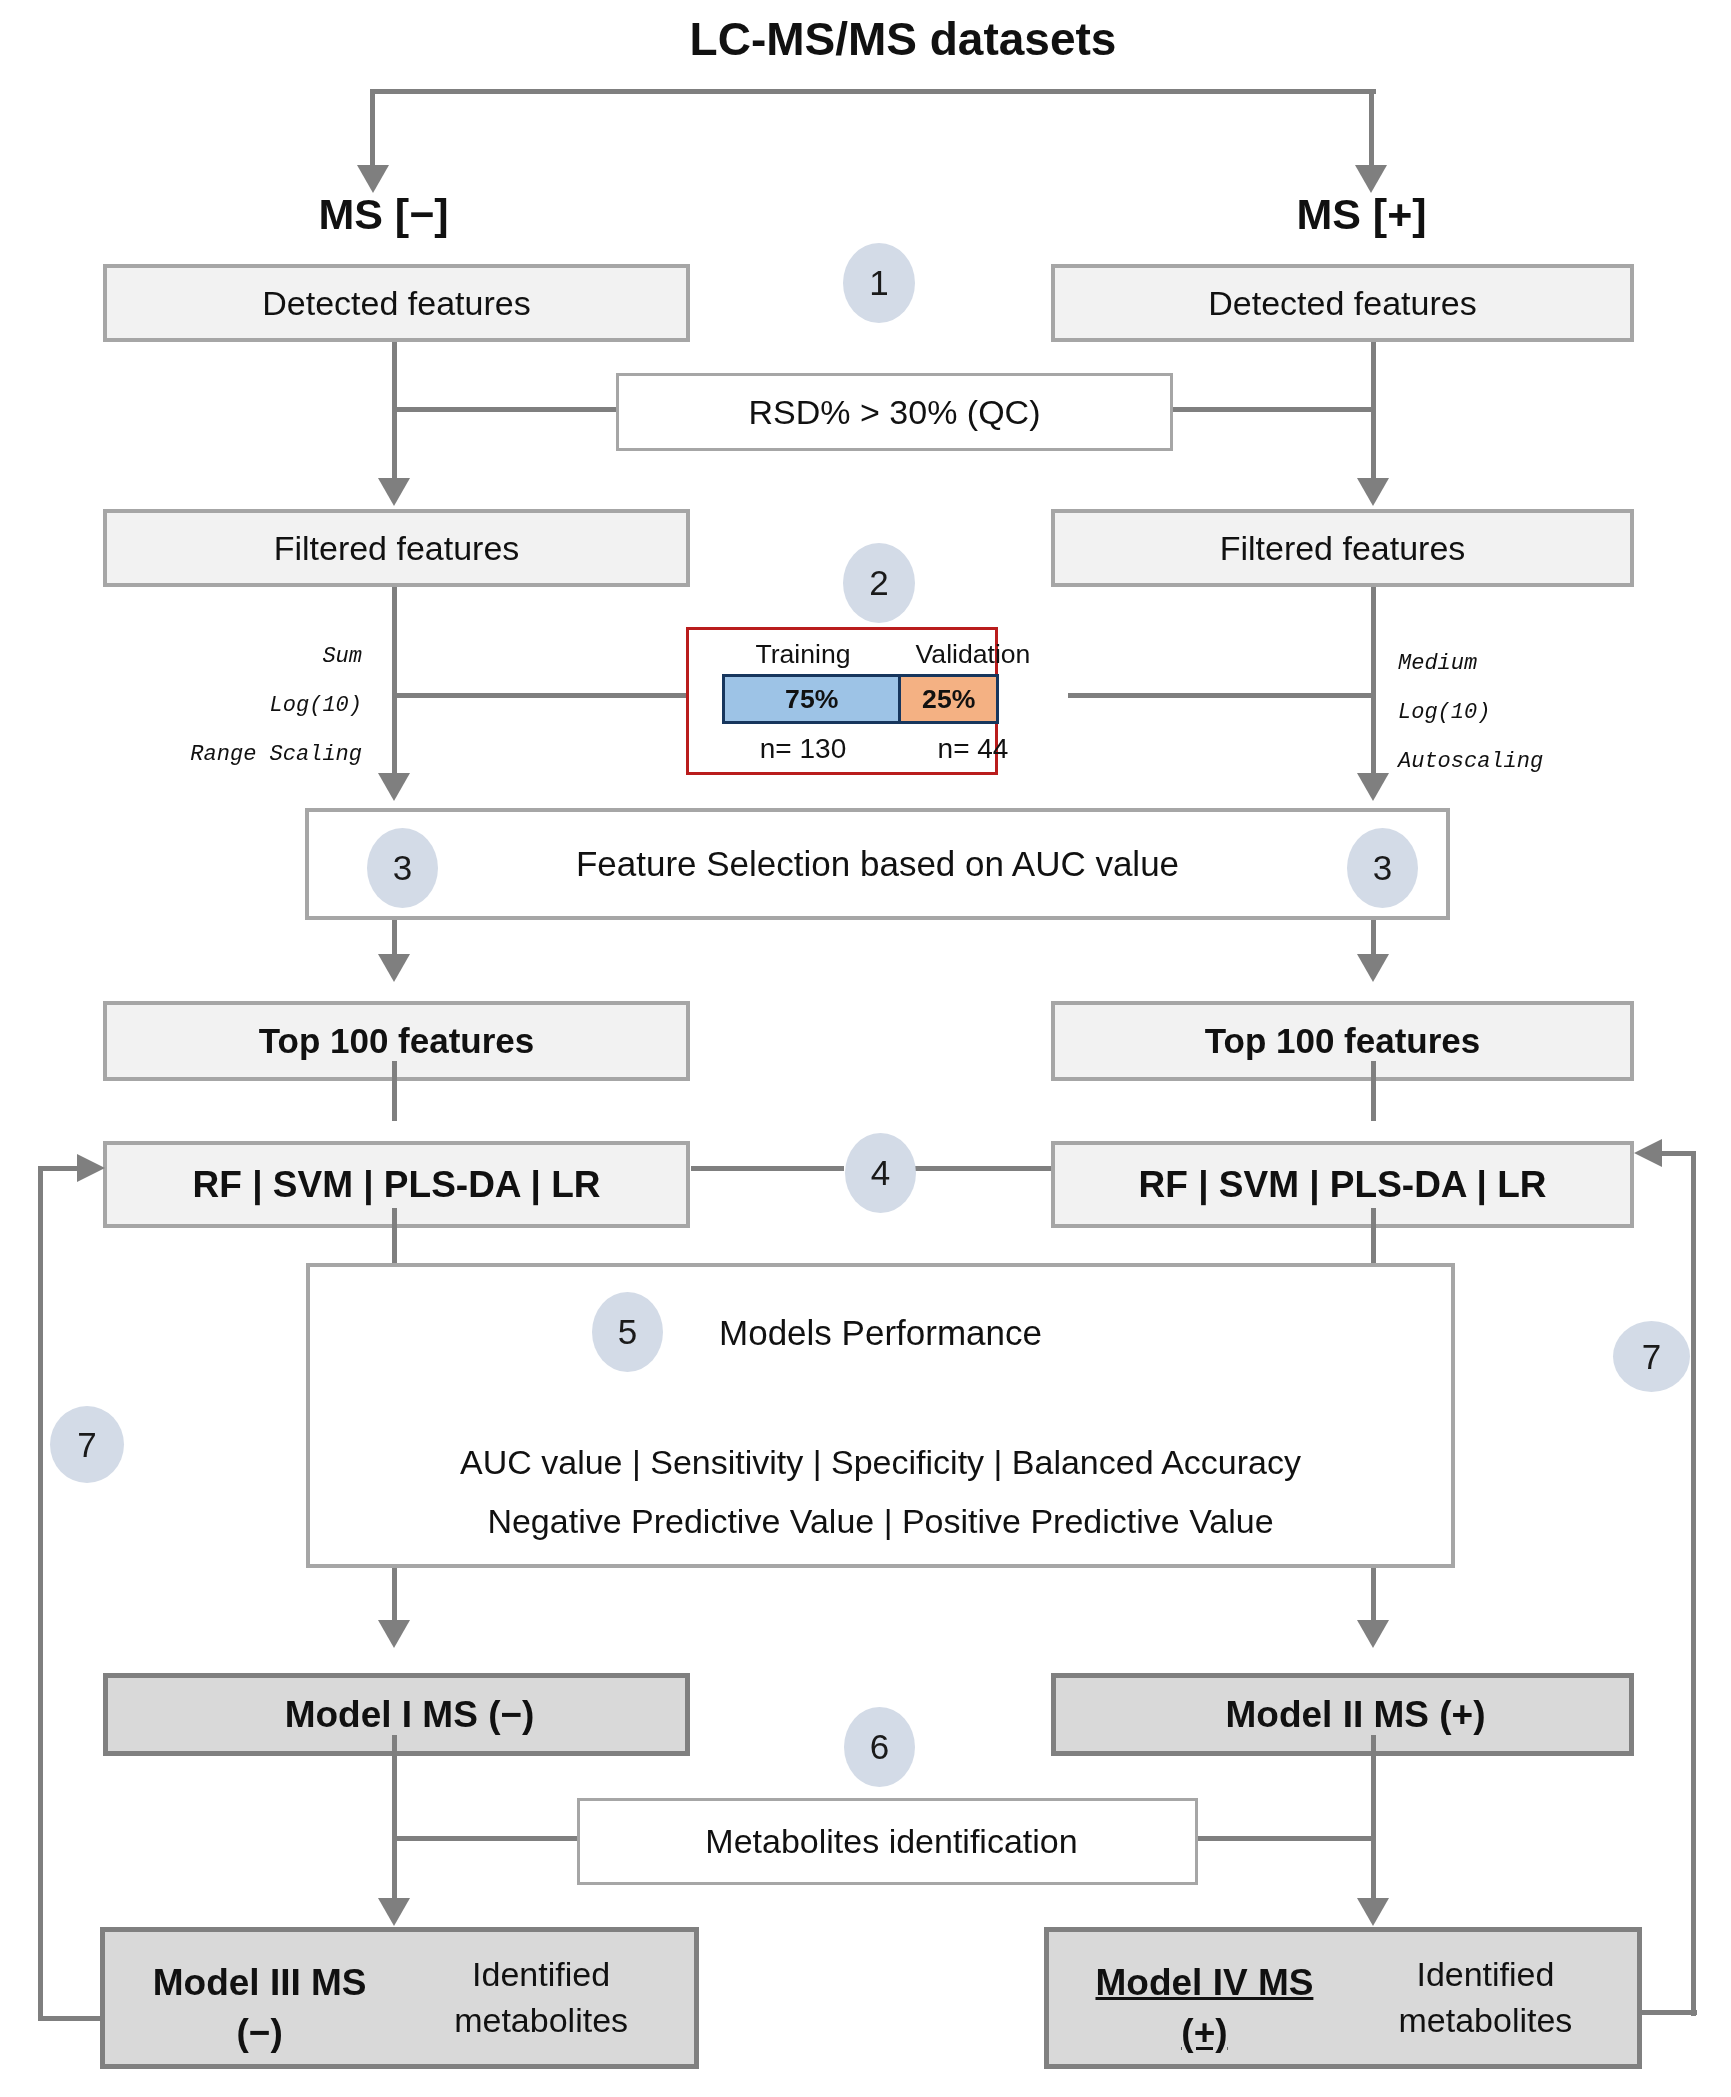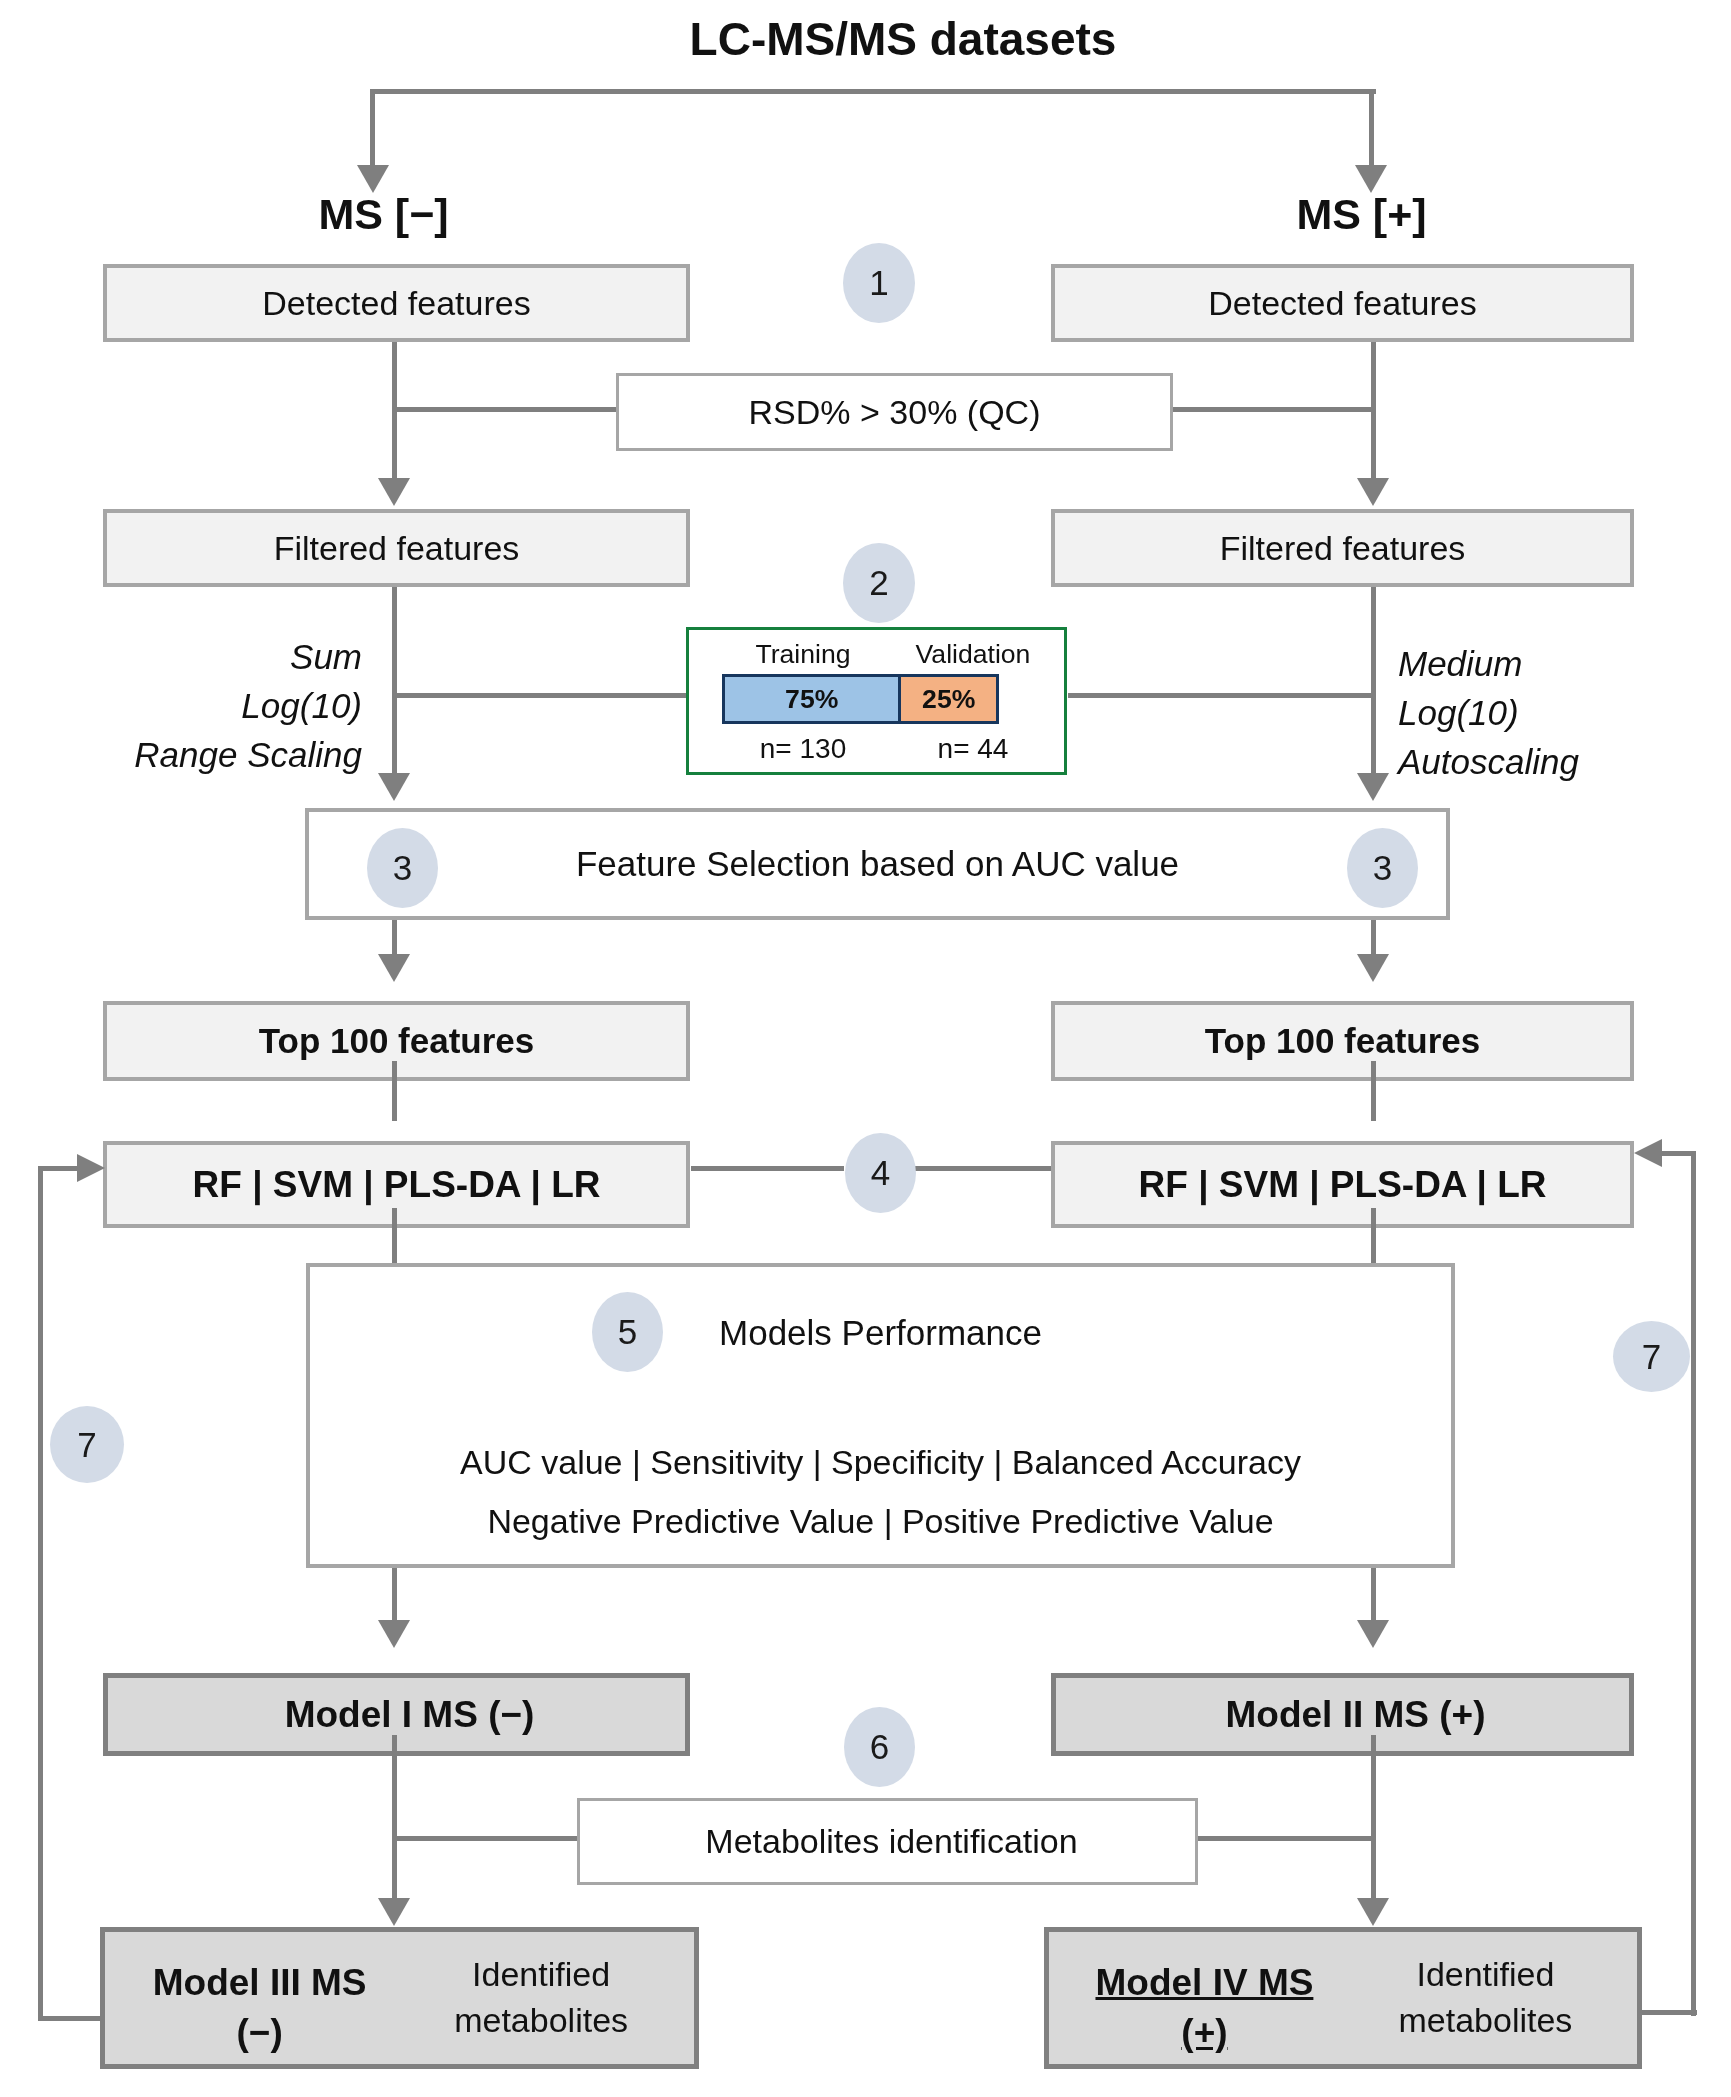--- a/index.html
+++ b/index.html
@@ -20,21 +20,21 @@
   .arr-d{position:absolute;width:0;height:0;border-left:16px solid transparent;border-right:16px solid transparent;border-top:28px solid #7f7f7f;}
   .arr-r{position:absolute;width:0;height:0;border-top:14.8px solid transparent;border-bottom:14.8px solid transparent;border-left:28px solid #7f7f7f;}
   .arr-l{position:absolute;width:0;height:0;border-top:14.8px solid transparent;border-bottom:14.8px solid transparent;border-right:28px solid #7f7f7f;}
   .badge{
     position:absolute;background:#d3dbe7;border-radius:50%;
     display:flex;align-items:center;justify-content:center;
     font-size:35px;color:#1a1a1a;
   }
   .hdr{position:absolute;font-weight:700;font-size:43px;text-align:center;}
   .title{position:absolute;font-weight:700;font-size:46px;text-align:center;}
-  .note{position:absolute;font-style:italic;font-size:35px;line-height:49px;}
+  .note{position:absolute;font-style:italic;font-size:22px;line-height:49px;font-family:Liberation Mono, monospace;}
   .note span{display:block;}
   .split-lbl{position:absolute;font-size:26.6px;text-align:center;}
   .split-n{position:absolute;font-size:28px;text-align:center;}
   .bar{position:absolute;display:flex;border:3.7px solid #17365d;box-sizing:border-box;}
   .seg{display:flex;align-items:center;justify-content:center;font-size:26.6px;font-weight:700;box-sizing:border-box;}
   .seg.valid{border-left:3.7px solid #17365d;}
   .perf-title{position:absolute;width:100%;text-align:center;font-size:35px;}
   .perf-line{position:absolute;width:100%;text-align:center;font-size:34px;}
   .stack{flex-direction:row;line-height:1.35;}
   .sub{font-weight:400;font-size:34px;}
@@ -84,21 +84,21 @@
   </div>
   <div class="note" style="left:1398px;top:639px;width:310px;text-align:left;">
     <span>Medium</span>
     <span>Log(10)</span>
     <span>Autoscaling</span>
   </div>
 
   <div class="line" style="left:397px;top:693px;width:289px;height:5.2px;"></div>
   <div class="line" style="left:1068px;top:693px;width:303px;height:5.2px;"></div>
 
-  <div class="abs wbox" style="left:686px;top:627px;width:381px;height:148px;border:3px solid #15803d;background:#ffffff;">
+  <div class="abs wbox" style="left:686px;top:627px;width:312px;height:148px;border:3px solid #b91c1c;background:#ffffff;">
     <div class="split-lbl" style="left:22px;top:8.9px;width:184px;">Training</div>
     <div class="split-lbl" style="left:214px;top:8.9px;width:140px;">Validation</div>
     <div class="bar" style="left:33px;top:44px;width:277px;height:50px;">
       <div class="seg" style="flex: 0 0 64%; background-color: rgb(157, 195, 230);">75%</div>
       <div class="seg valid" style="flex: 1 1 0%; background-color: rgb(244, 177, 131);">25%</div>
     </div>
     <div class="split-n" style="left:22px;top:103px;width:184px;">n= 130</div>
     <div class="split-n" style="left:214px;top:103px;width:140px;">n= 44</div>
   </div>
 

